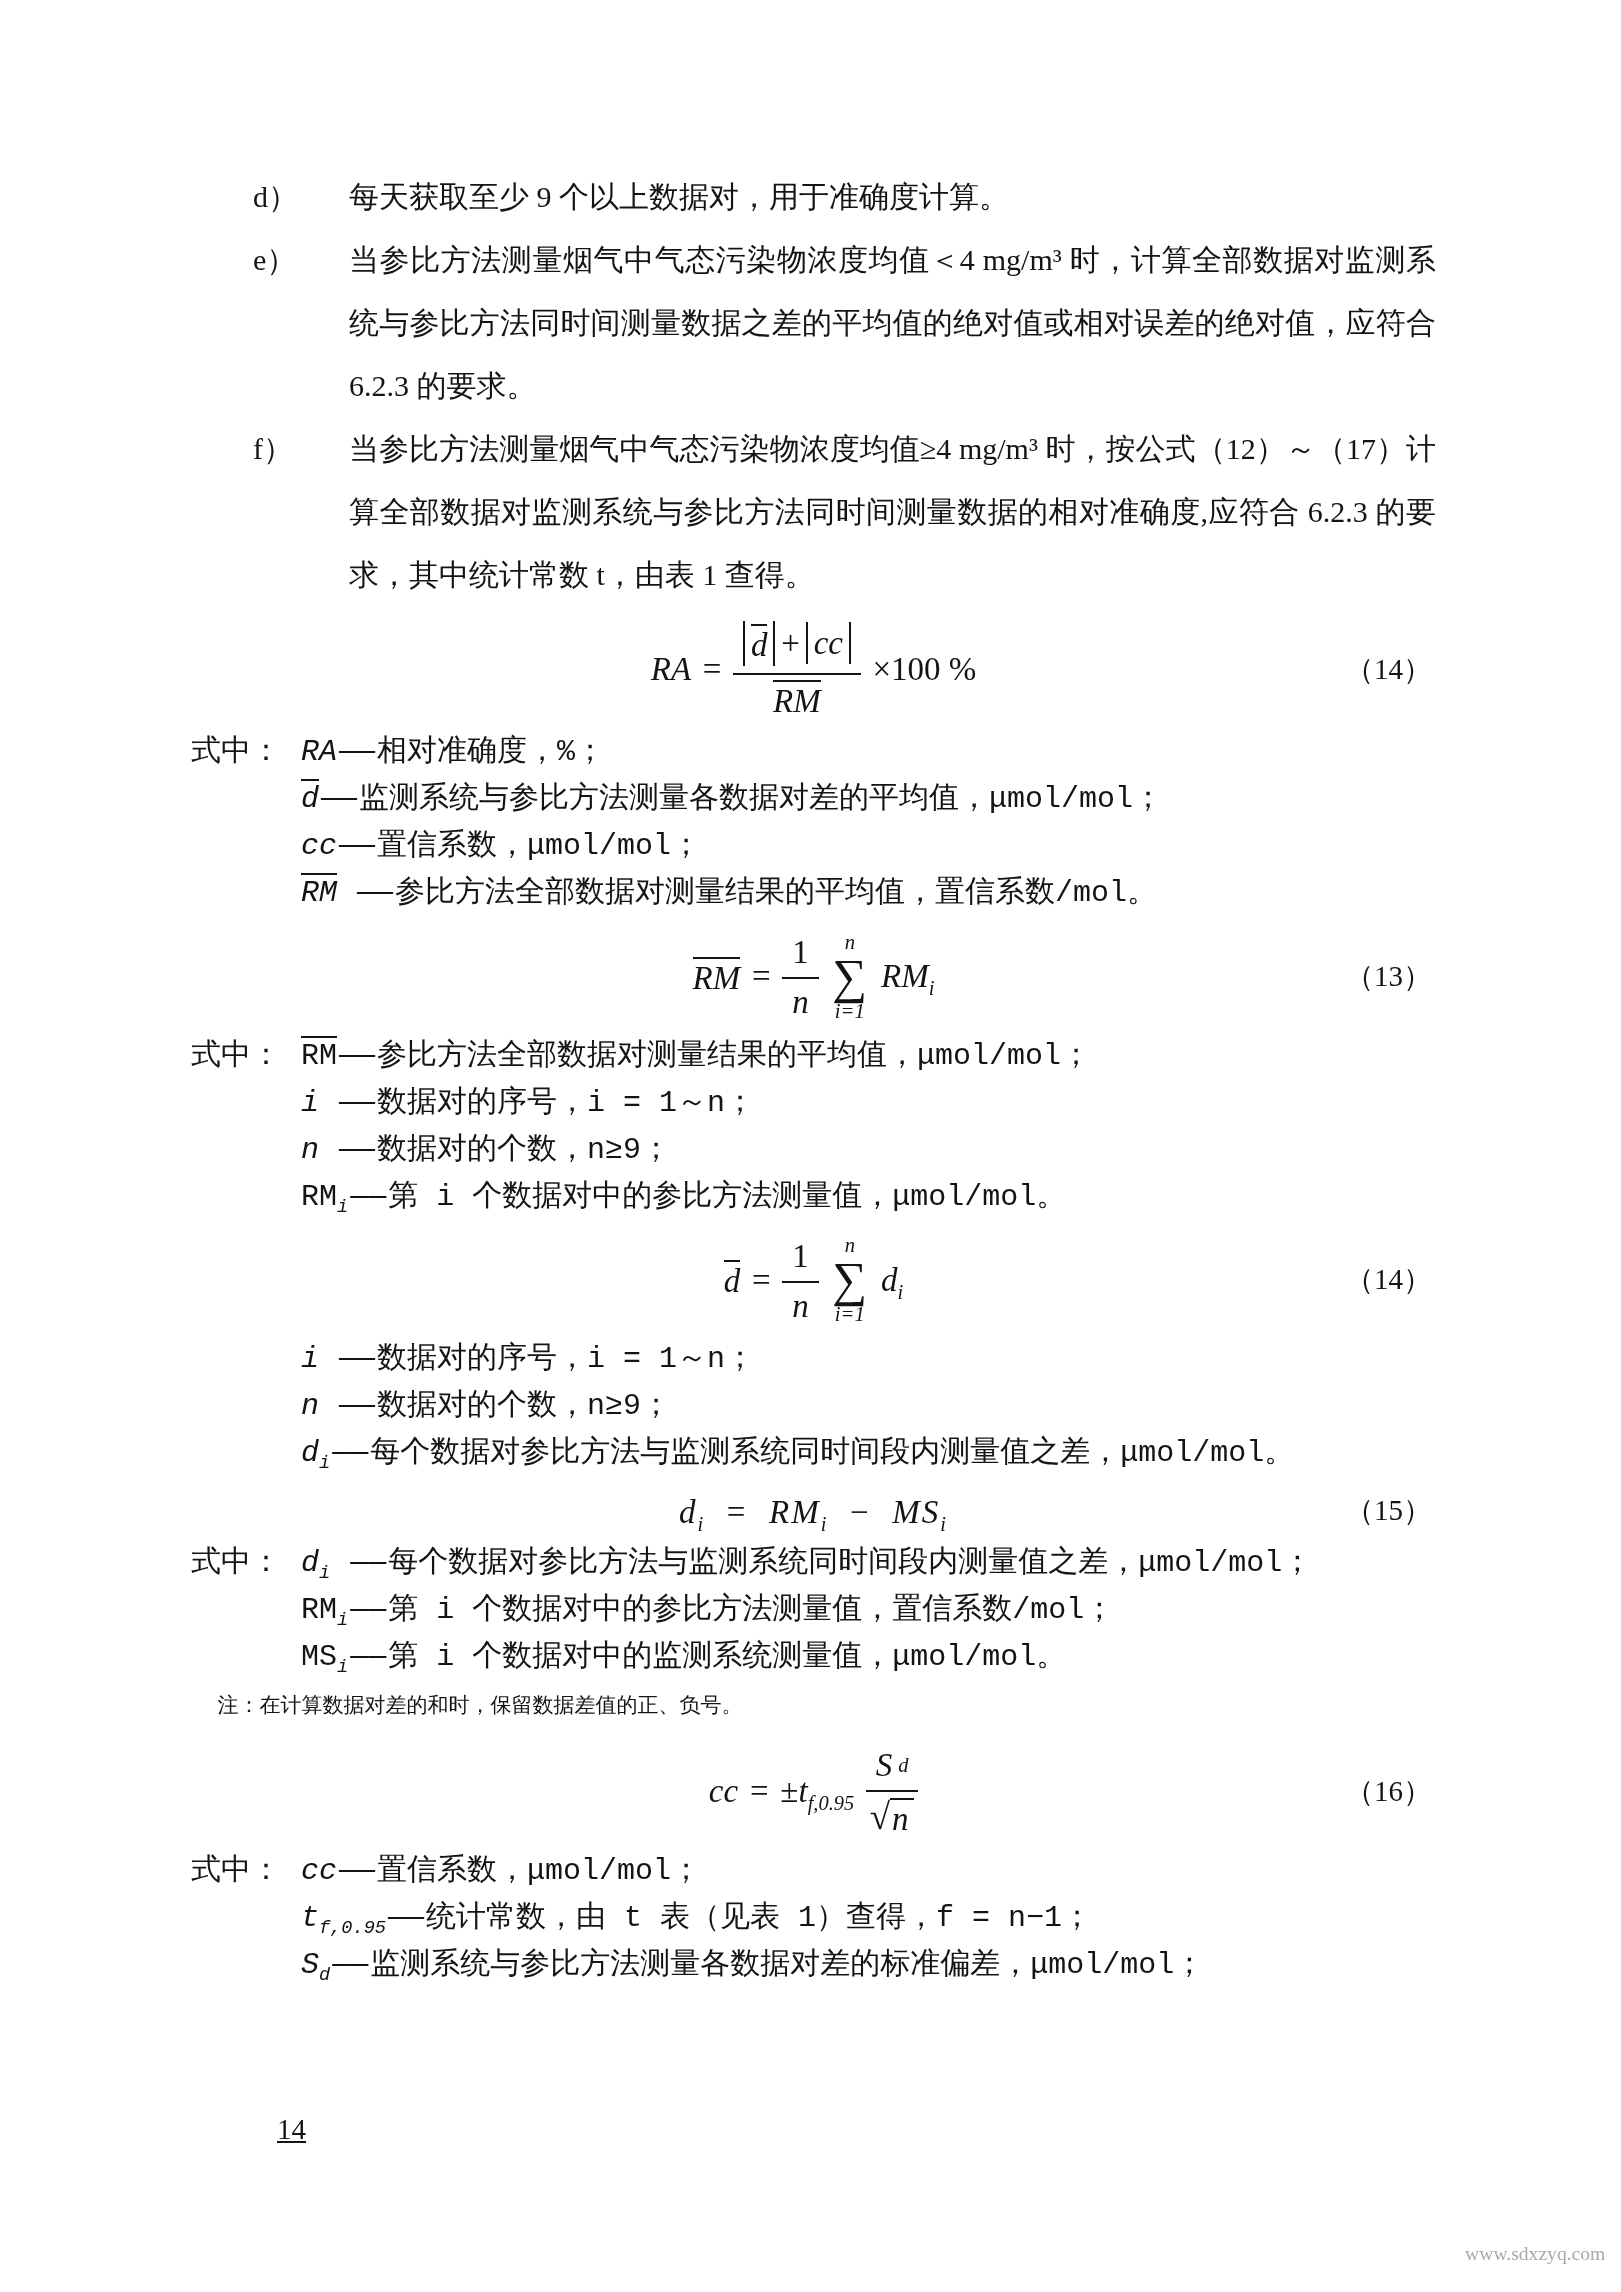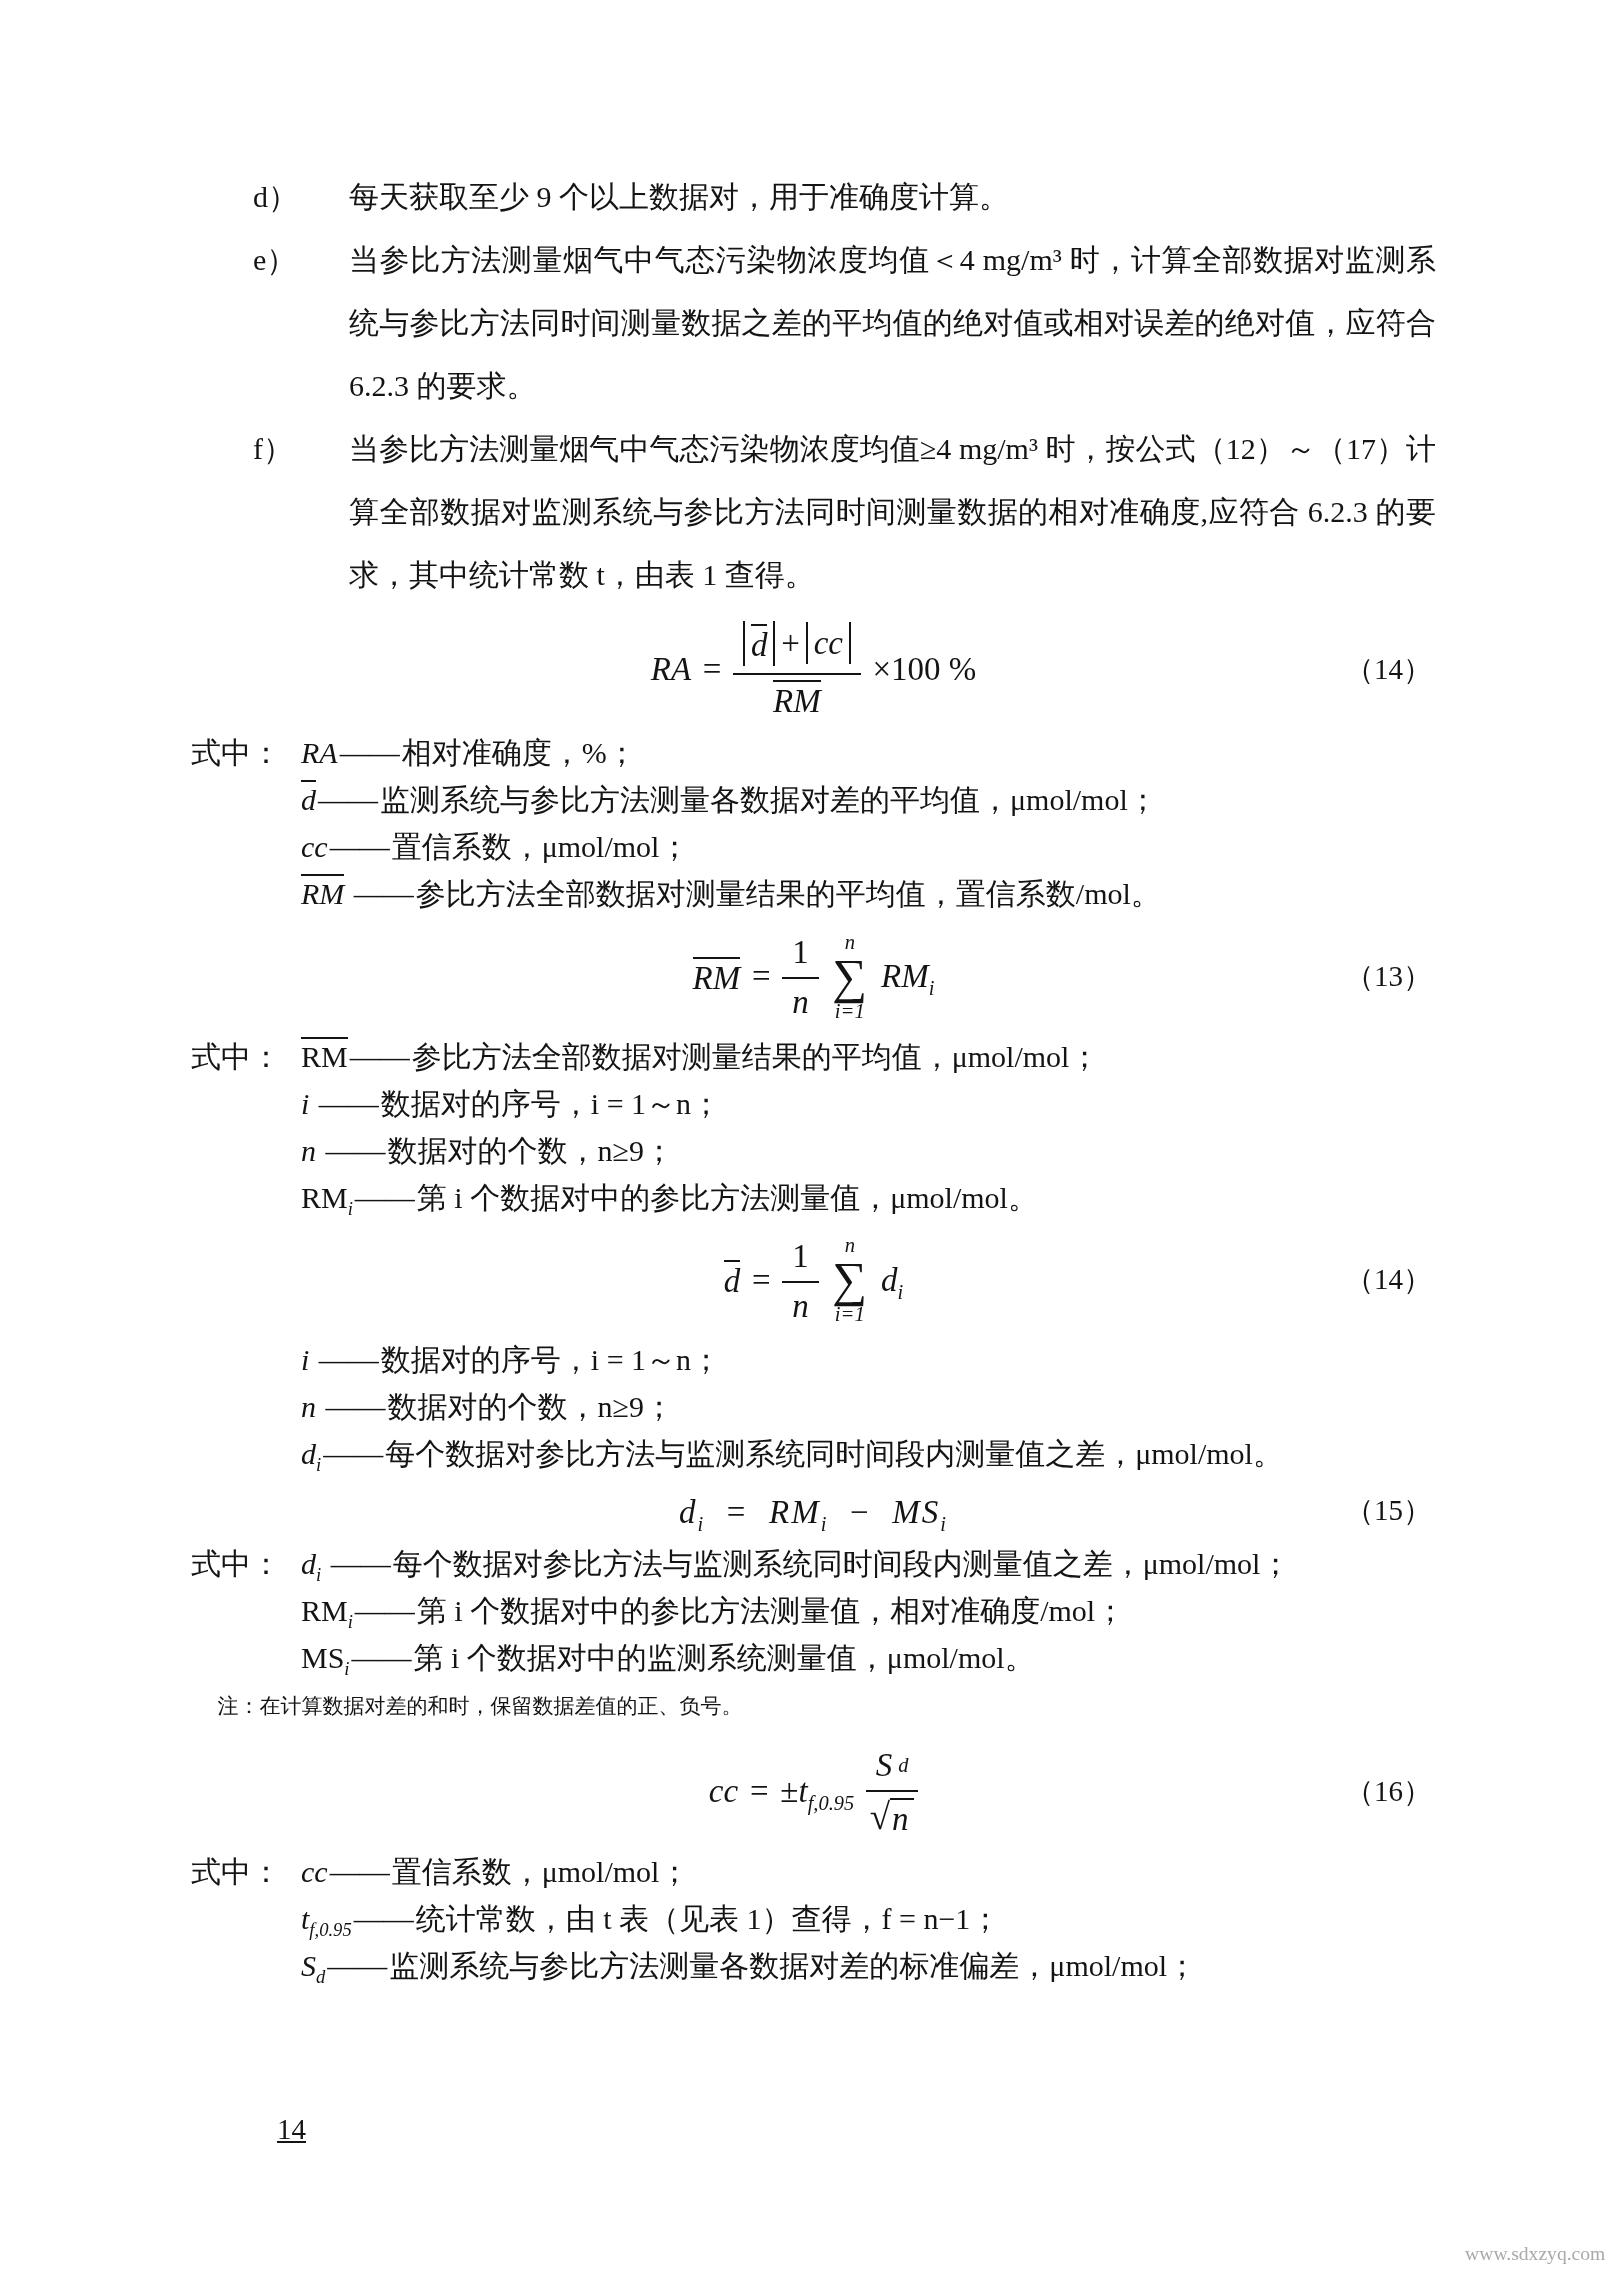--- a/index.html
+++ b/index.html
@@ -91,21 +91,21 @@
   sub{font-size:0.62em;line-height:0;}
   .sqrt{font-size:37px;}
   .sqrt-arg{
     display:inline-block;
     border-top:2.5px solid #141414;
     padding:1px 5.9px 0 2px;
   }
   .wide{letter-spacing:2px;}
   .gap-l{margin-left:9.8px;}
   
-  .legend{margin:5.9px 0 3.9px 0;}
+  .legend{margin:5.9px 0 3.9px 0;font-family:Liberation Mono, monospace;}
   .srow{
     font-size:30px;
     line-height:47px;
     white-space:nowrap;
   }
   .sprefix{
     display:inline-block;
     width:110px;
   }
   .dash{padding:0 2px;}
@@ -256,21 +256,21 @@
         <span class="gap-l"><span class="it">MS</span><sub class="it">i</sub></span>
       </span>
       <span class="f-no">（15）</span>
     </div>
 
     <div class="legend">
       <div class="srow">
         <span class="sprefix">式中：</span><span><span class="it">d</span><sub class="it">i</sub></span><span class="dash"> ——</span><span>每个数据对参比方法与监测系统同时间段内测量值之差，μmol/mol；</span>
       </div>
       <div class="srow">
-        <span class="sprefix"></span><span><span>RM</span><sub class="it">i</sub></span><span class="dash">——</span><span>第 i 个数据对中的参比方法测量值，相对准确度/mol；</span>
+        <span class="sprefix"></span><span><span>RM</span><sub class="it">i</sub></span><span class="dash">——</span><span>第 i 个数据对中的参比方法测量值，置信系数/mol；</span>
       </div>
       <div class="srow">
         <span class="sprefix"></span><span><span>MS</span><sub class="it">i</sub></span><span class="dash">——</span><span>第 i 个数据对中的监测系统测量值，μmol/mol。</span>
       </div>
       <div class="note-row">
         <span>注：</span><span>在计算数据对差的和时，保留数据差值的正、负号。</span>
       </div>
     </div>
 
     <div class="formula">

